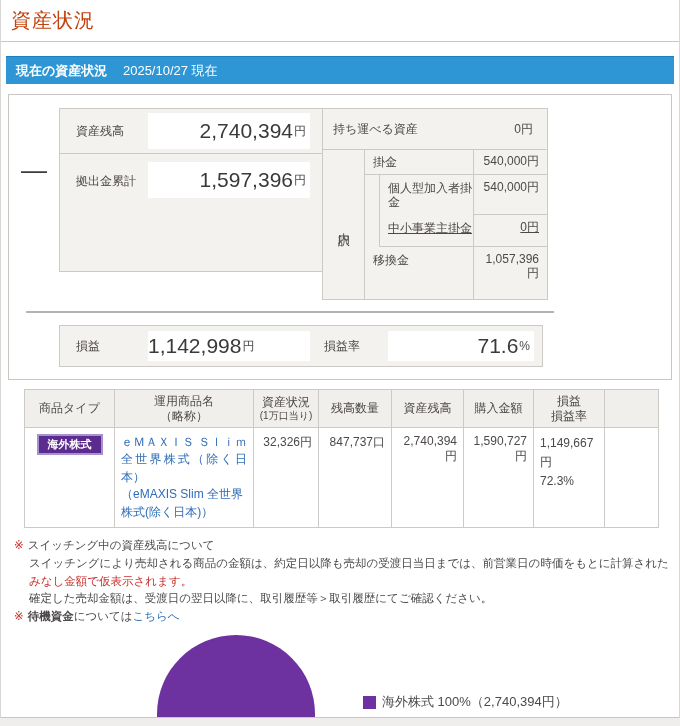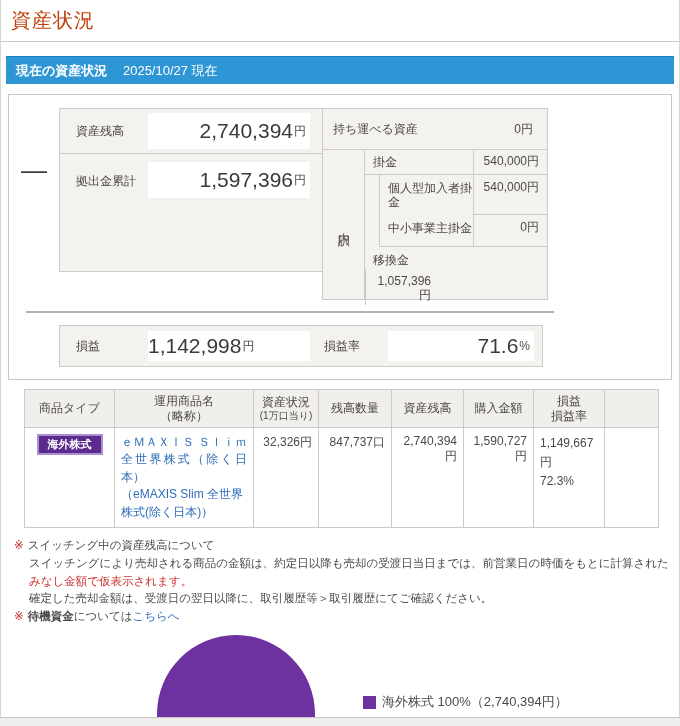--- a/index.html
+++ b/index.html
@@ -100,22 +100,22 @@
   .brow .bval{
     flex:none;width:74px;box-sizing:border-box;
     border-left:1px solid #ccc9c6;
     text-align:right;padding:6px 8px 2px 0;line-height:1.15;
   }
   .brow-kakekin{height:25px;border-bottom:1px solid #ccc9c6;}
   .brow-kakekin .blbl,.brow-kakekin .bval{padding-top:5px;}
   .bsub{margin-left:14px;border-left:1px solid #ccc9c6;border-bottom:1px solid #ccc9c6;}
   .brow-kojin{height:40px;}
   .brow-kojin .bval{border-bottom:1px solid #ccc9c6;height:100%;}
-  .brow-chusho{height:31px;}
-  .brow-ikan{height:52px;flex-direction:column;}
+  .brow-chusho{height:31px;text-decoration:underline;}
+  .brow-ikan{height:52px;}
   .brow-ikan .bval{word-break:break-all;}
   
   .separator{margin:11px 0 0 17px;width:528px;border-top:2px solid #b5b3af;}
   .pl-box{
     box-sizing:border-box;
     margin:12px 0 0 50px;width:484px;height:42px;
     background:#f4f2ef;border:1px solid #ccc9c6;
     display:flex;align-items:center;
   }
   .pl-box .lbl{font-size:12px;}

